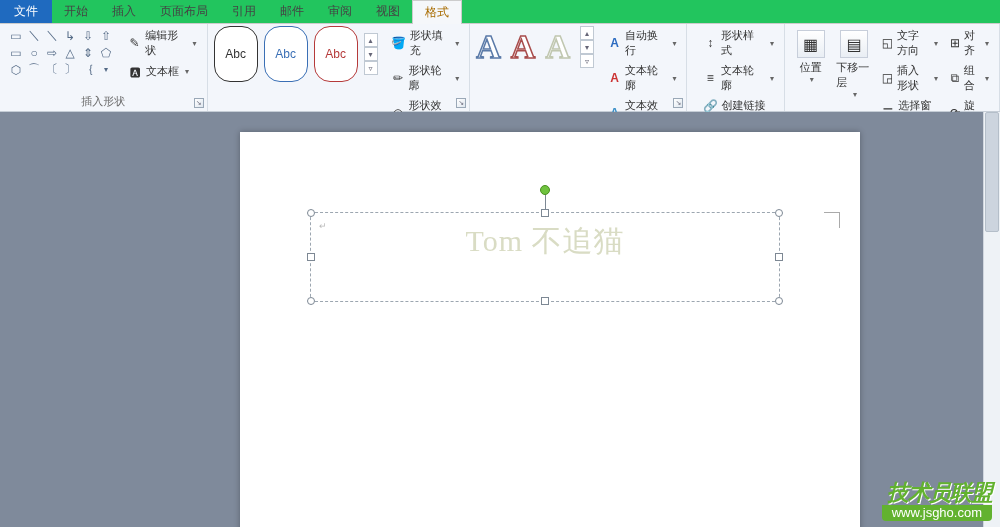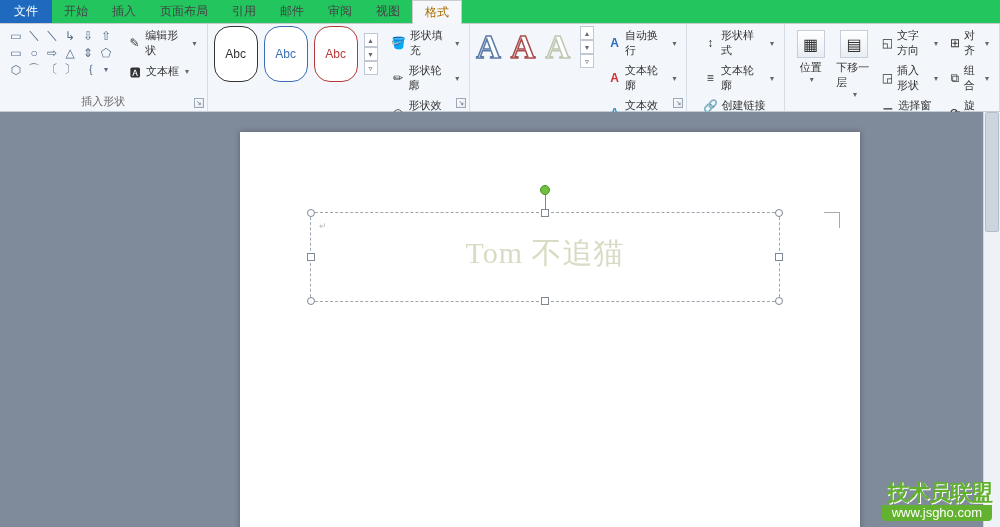--- a/index.html
+++ b/index.html
@@ -60,26 +60,26 @@
 .corner.tr{right:20px;top:80px;border-left:none;border-right:1px solid #aaa}
 
 .sel-box{position:absolute;left:70px;top:80px;width:470px;height:90px;border:1.5px dashed #9ca6b0}
 .handle{position:absolute;width:8px;height:8px;background:#fff;border:1px solid #7d8894;border-radius:50%}
 .handle.sq{border-radius:0}
 .h-tl{top:-4px;left:-4px}.h-tr{top:-4px;right:-4px}.h-bl{bottom:-4px;left:-4px}.h-br{bottom:-4px;right:-4px}
 .h-t{top:-4px;left:50%;margin-left:-4px}.h-b{bottom:-4px;left:50%;margin-left:-4px}
 .h-l{left:-4px;top:50%;margin-top:-4px}.h-r{right:-4px;top:50%;margin-top:-4px}
 .rot-line{position:absolute;left:50%;top:-22px;width:1px;height:18px;background:#7d8894}
 .rot-handle{position:absolute;left:50%;top:-28px;margin-left:-5px;width:10px;height:10px;background:#6fc23e;border:1px solid #4a9021;border-radius:50%}
-.wordart-text{position:absolute;width:100%;top:20px;text-align:center;font-family:"SimHei","Microsoft YaHei",serif;font-size:30px;color:#d9dcc4;letter-spacing:1px}
+.wordart-text{position:absolute;width:100%;top:8px;text-align:center;font-family:"SimHei","Microsoft YaHei",serif;font-size:30px;color:#d9dcc4;letter-spacing:1px}
 .cursor-mark{position:absolute;left:8px;top:8px;font-size:9px;color:#bbb}
 
 
 .wm{position:absolute;right:8px;bottom:6px;text-align:right;line-height:1.1}
-.wm-top{font-size:22px;font-weight:900;color:#62b22f;letter-spacing:-1px;text-shadow:1px 1px 0 #fff}
+.wm-top{font-size:22px;font-weight:900;color:#62b22f;font-style:italic;letter-spacing:-1px;text-shadow:1px 1px 0 #fff}
 .wm-bot{font-size:13px;color:#fff;background:#62b22f;padding:1px 10px;border-radius:0 0 4px 4px;display:inline-block}
 </style>
 </head>
 <body>
 
 <div class="app">
 
   <div class="tabs">
     <div class="tab-file">文件</div>
     <div class="tab">开始</div>

